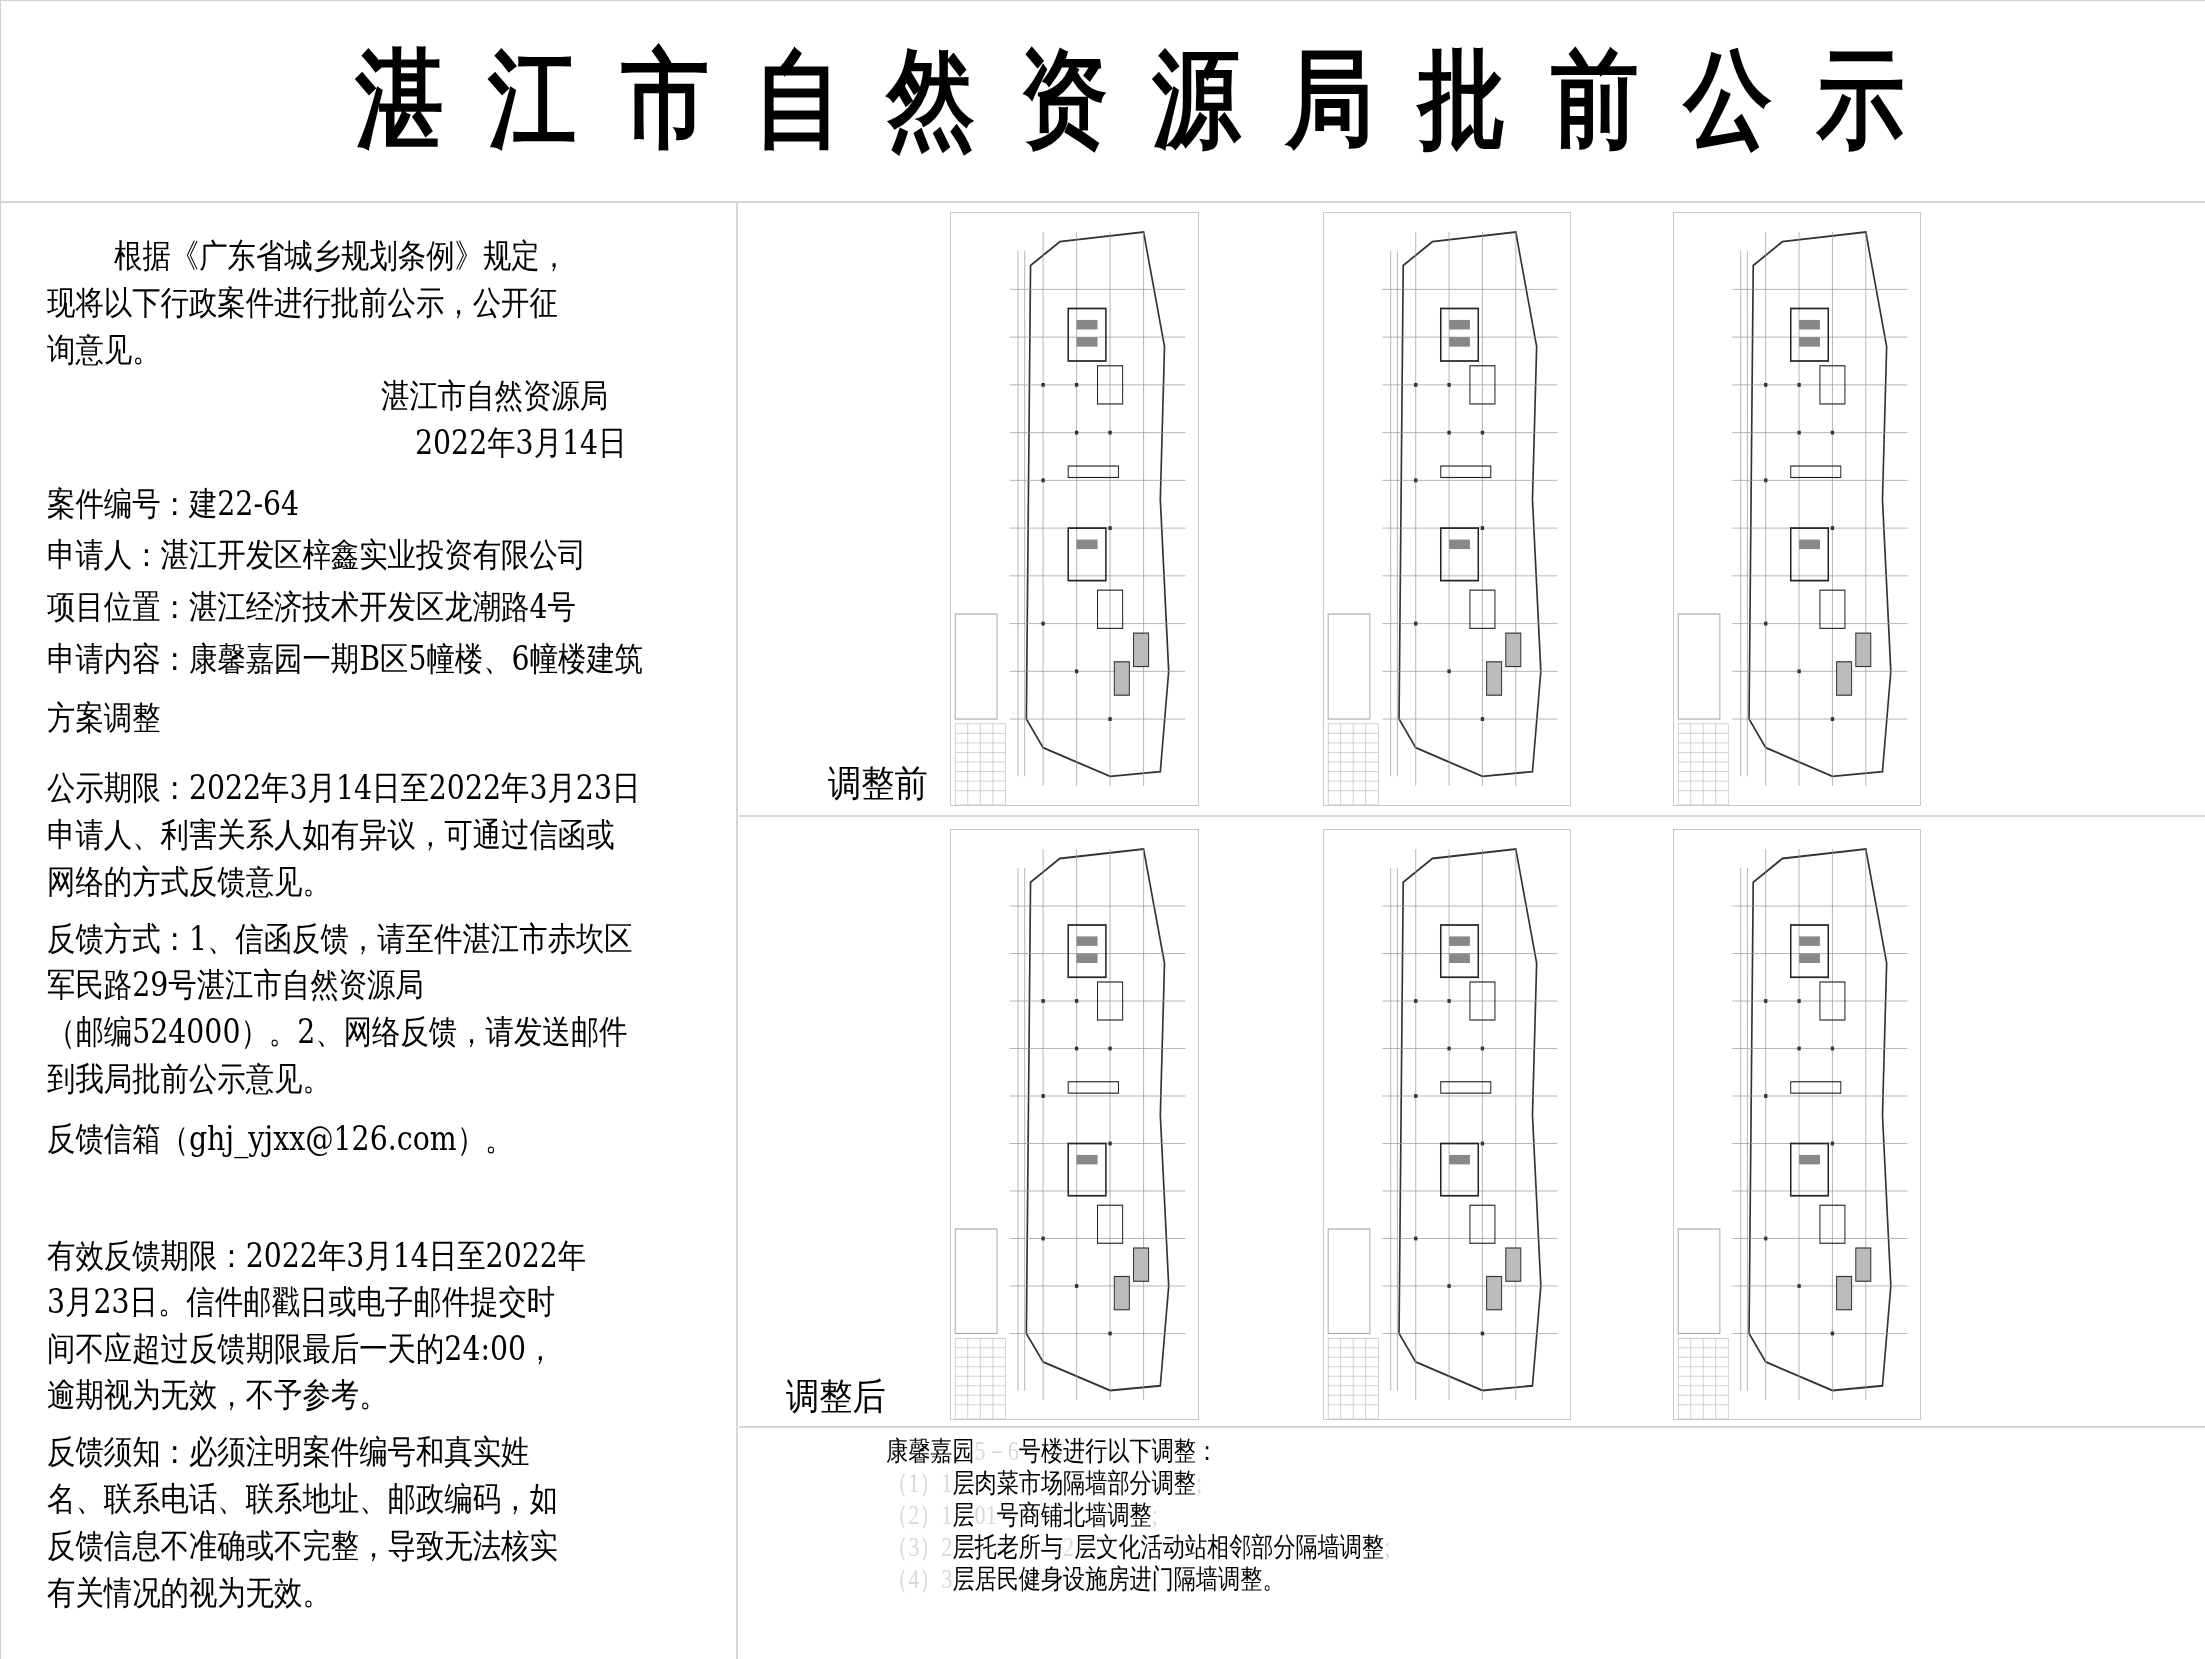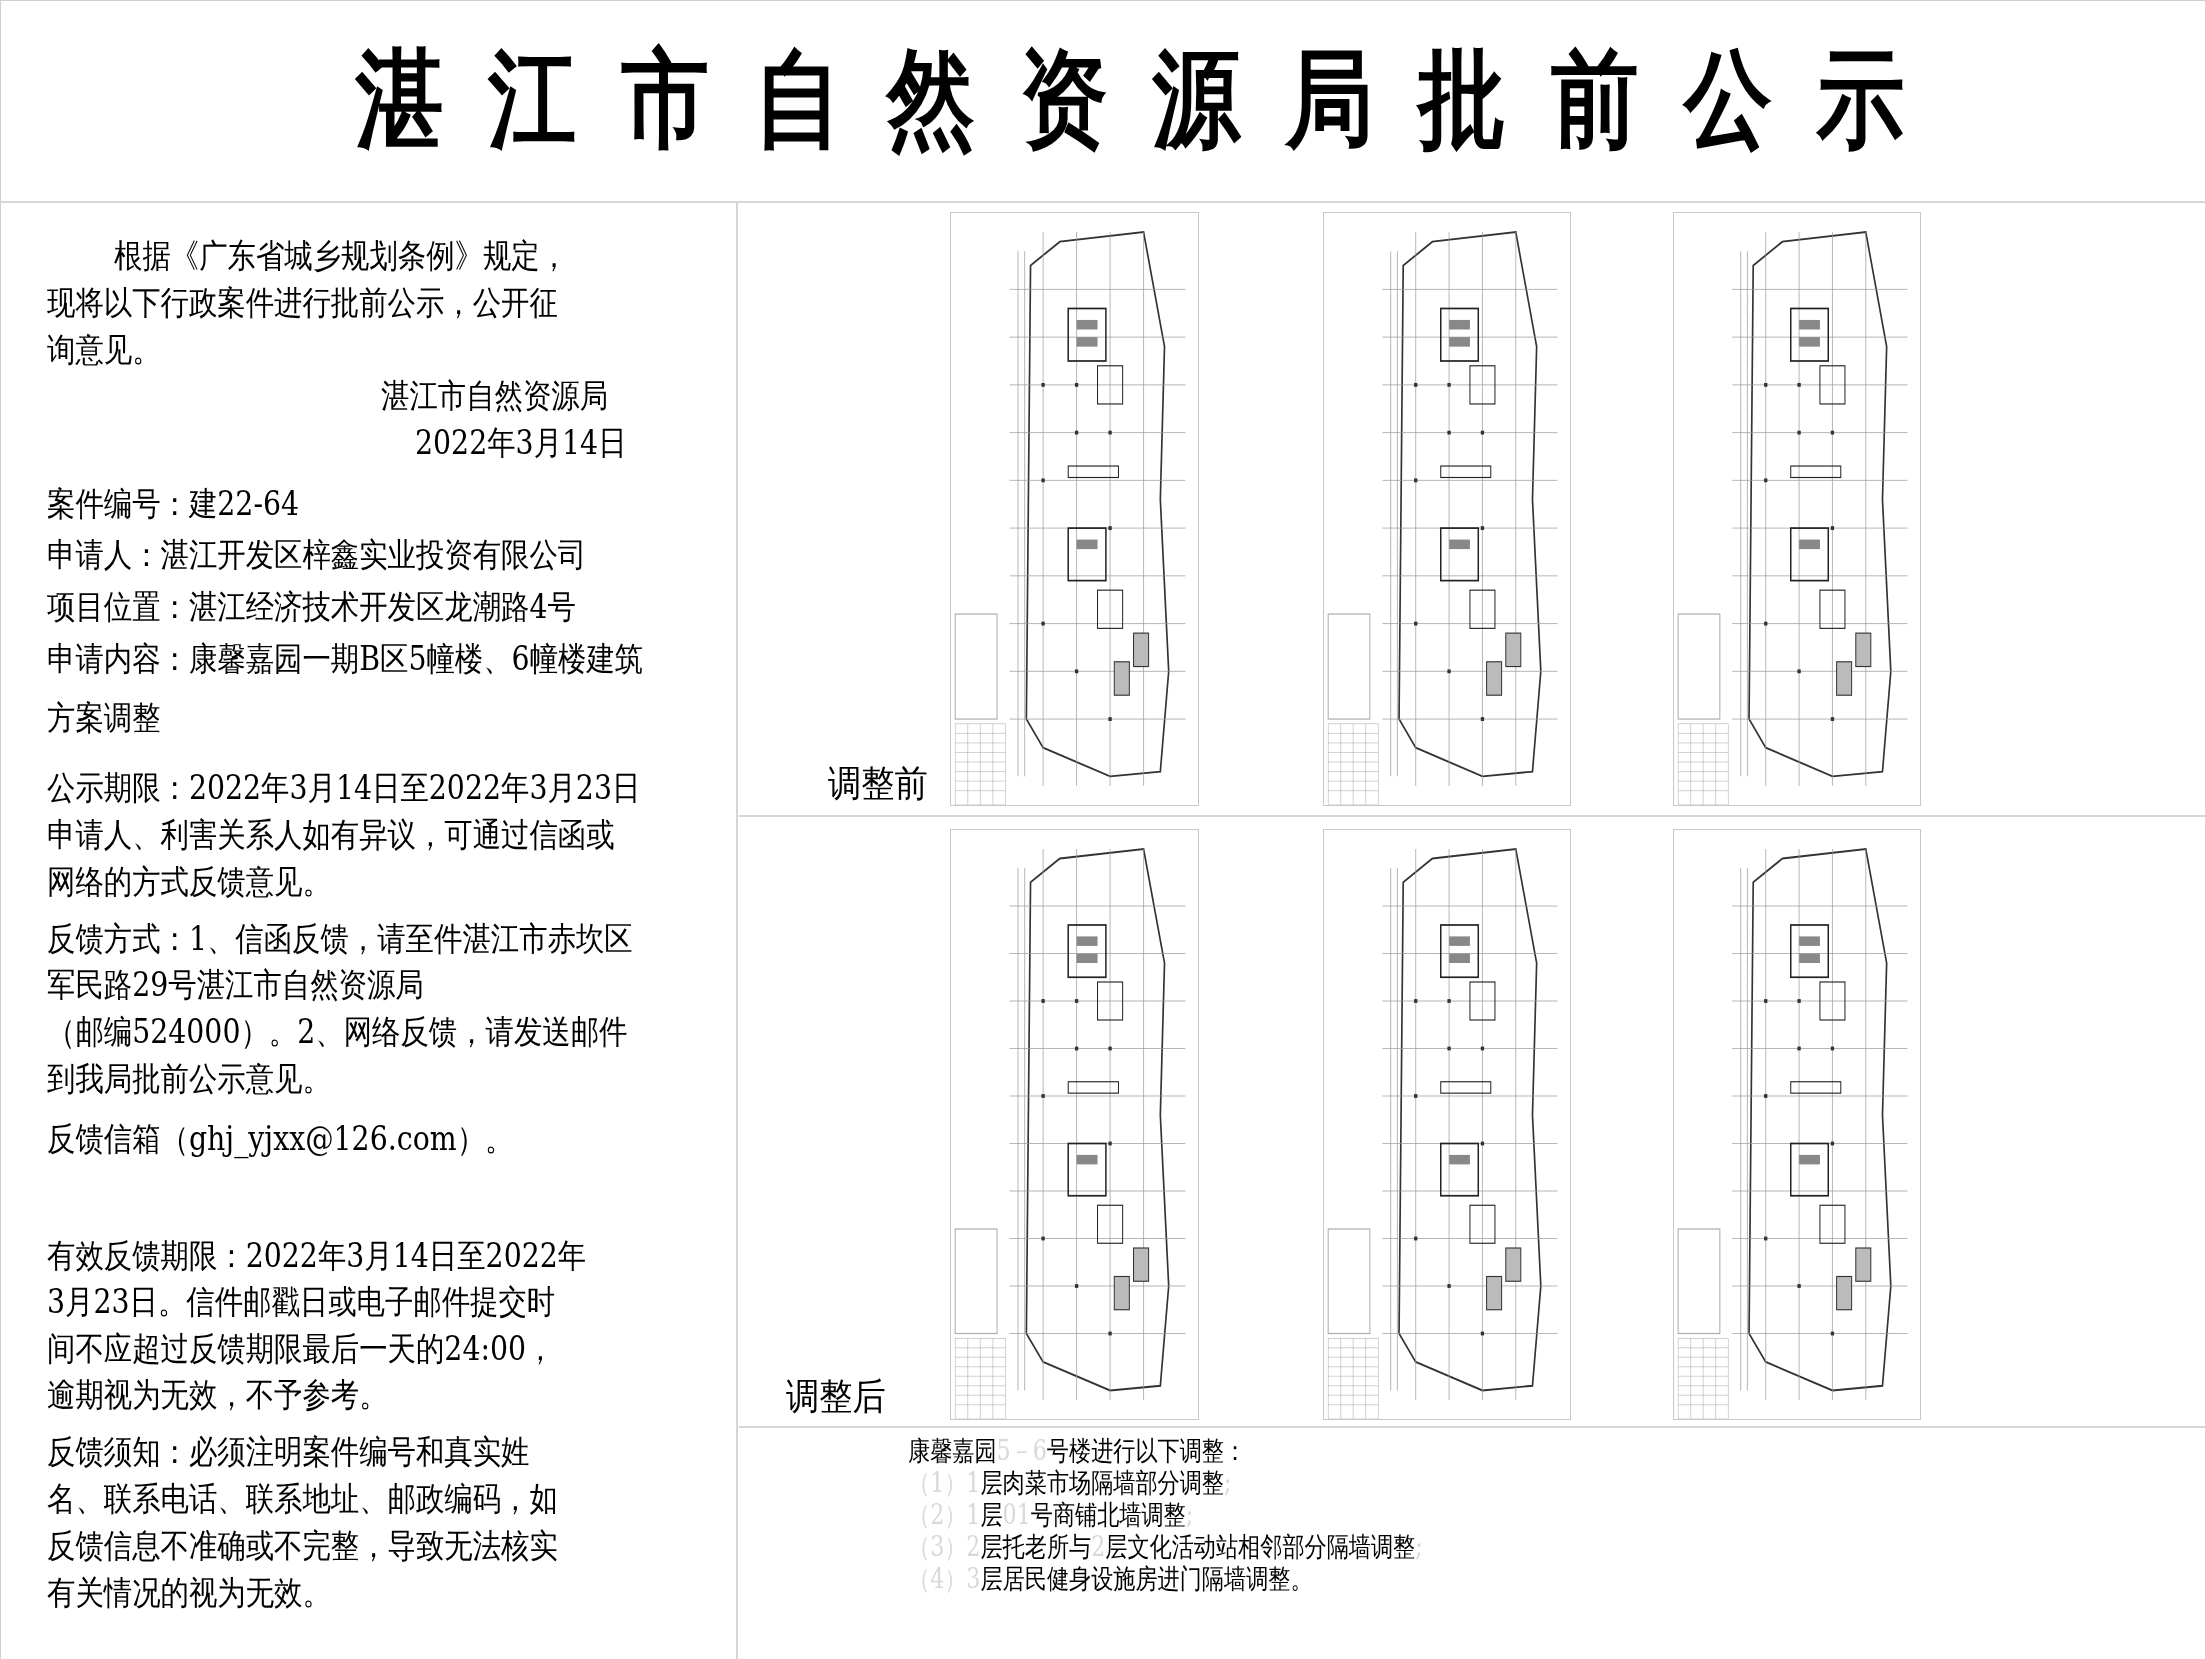--- a/index.html
+++ b/index.html
@@ -12,21 +12,21 @@
            font-size:107px; letter-spacing:55px; line-height:125px; padding-left:55px;
            transform:scaleX(0.82); transform-origin:center; }
   .left-panel { position:absolute; left:0; top:203px; width:736px; height:1457px; border-right:2.5px solid #d6d6d6; }
   .txt { position:absolute; left:47px; font-size:33px; line-height:40px; white-space:nowrap;
          transform:scaleX(0.86); transform-origin:left; }
   .right-panel { position:absolute; left:739px; top:203px; width:1467px; height:1457px; }
   .hdiv { position:absolute; left:739px; width:1467px; height:0; border-top:2.5px solid #d6d6d6; }
   .frame { position:absolute; border:0.8px solid #c8c8c8; background:#fff; overflow:hidden; }
   .frame svg { width:100%; height:100%; display:block; }
   .row-label { position:absolute; font-size:37px; line-height:42px; transform:scaleX(0.9); transform-origin:left; }
-  .notes { position:absolute; left:908px; top:1435px; }
+  .notes { position:absolute; left:886px; top:1435px;font-family:Liberation Serif, serif; }
   .note-line { font-size:27px; line-height:32px; white-space:nowrap; transform:scaleX(0.82); transform-origin:left; height:32px; }
   .ghost { color:#d8d8d8; }
 </style>
 </head>
 <body>
 
 <div class="outer"></div>
 
 <div class="title-band">
   <div class="title">湛江市自然资源局批前公示</div>

